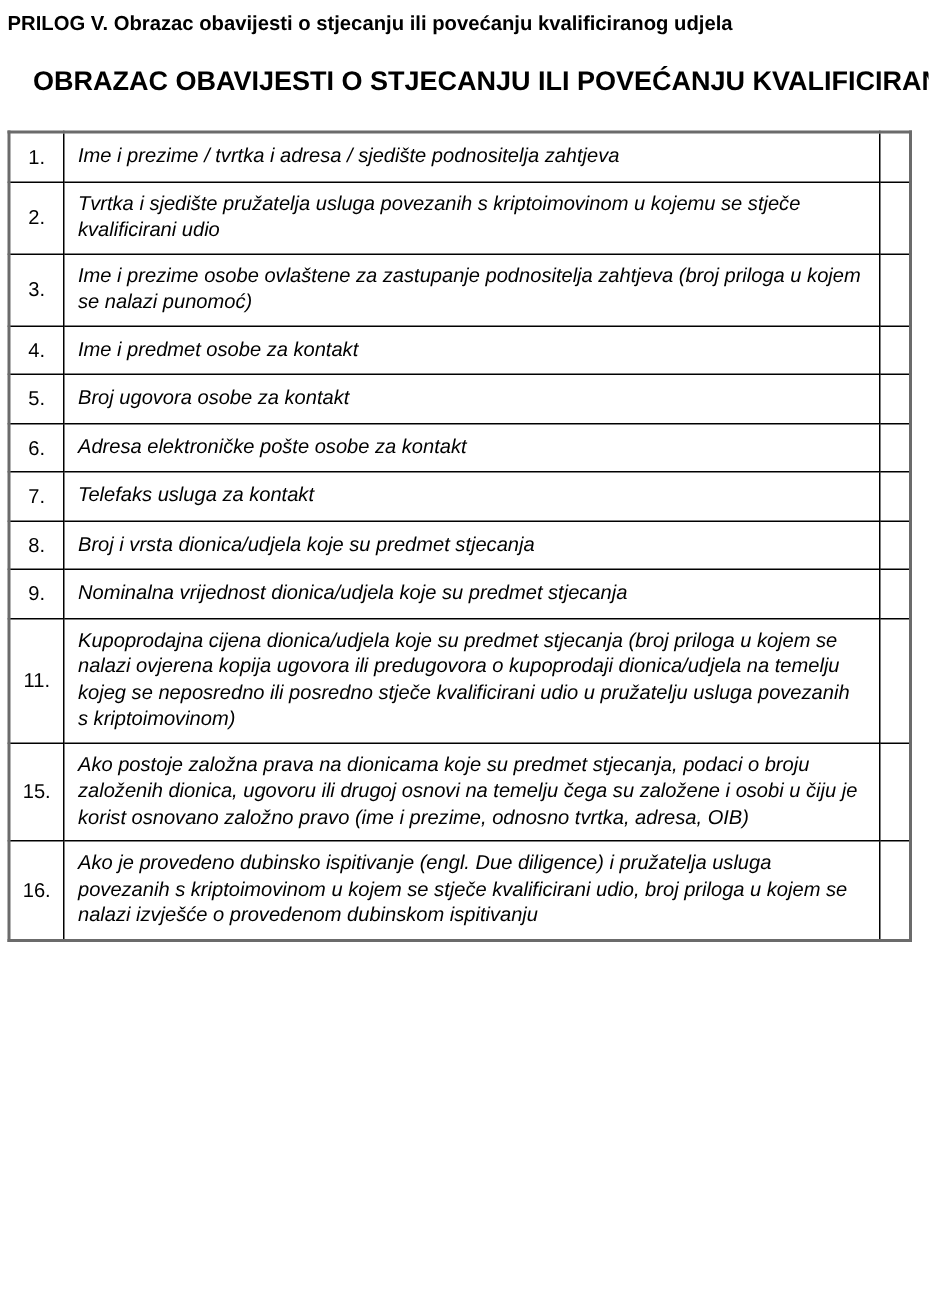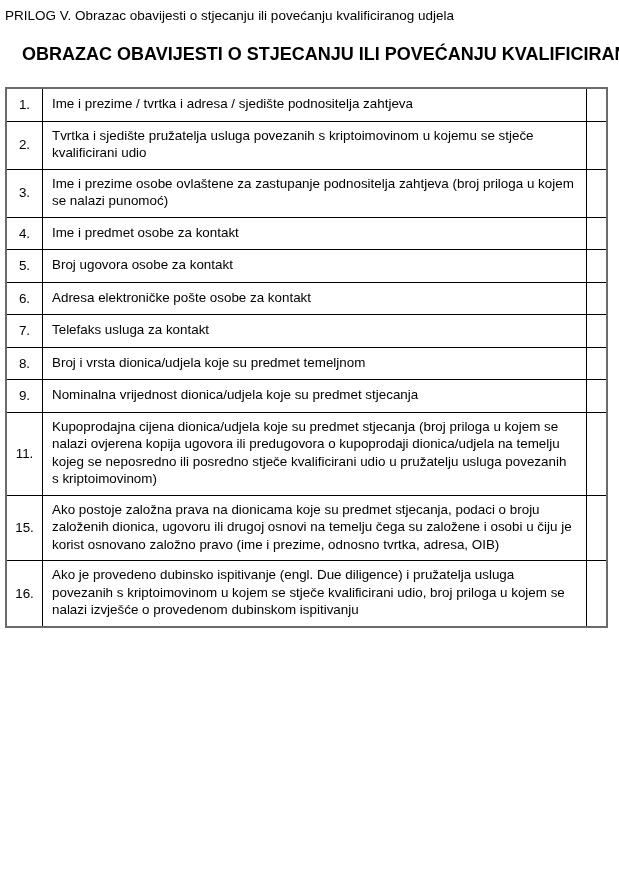--- a/index.html
+++ b/index.html
@@ -15,21 +15,21 @@
     color: #000000;
     -webkit-font-smoothing: antialiased;
   }
   .page {
     padding: 8px 9px 0 5px;
     box-sizing: border-box;
     width: 619px;
   }
   .title {
     font-size: 13.5px;
-    font-weight: normal;
+    font-weight: bold;
     line-height: 16px;
     margin: 0;
     white-space: nowrap;
   }
   .subtitle {
     font-size: 18px;
     font-weight: bold;
     line-height: 16px;
     margin: 22px 0 0 17px;
     white-space: nowrap;
@@ -48,20 +48,21 @@
     vertical-align: middle;
     word-wrap: break-word;
   }
   td.num {
     width: 31px;
     text-align: center;
     padding: 7px 2px;
   }
   td.label {
     padding: 5px 10px 7px 9px;
+    font-style: italic;
   }
   td.value {
     width: 19px;
     padding: 0;
   }
 </style>
 </head>
 <body>
 
 <div class="page">
@@ -101,21 +102,21 @@
           <td class="label">Adresa elektroničke pošte osobe za kontakt</td>
           <td class="value"></td>
         </tr>
         <tr>
           <td class="num">7.</td>
           <td class="label">Telefaks usluga za kontakt</td>
           <td class="value"></td>
         </tr>
         <tr>
           <td class="num">8.</td>
-          <td class="label">Broj i vrsta dionica/udjela koje su predmet temeljnom</td>
+          <td class="label">Broj i vrsta dionica/udjela koje su predmet stjecanja</td>
           <td class="value"></td>
         </tr>
         <tr>
           <td class="num">9.</td>
           <td class="label">Nominalna vrijednost dionica/udjela koje su predmet stjecanja</td>
           <td class="value"></td>
         </tr>
         <tr>
           <td class="num">11.</td>
           <td class="label">Kupoprodajna cijena dionica/udjela koje su predmet stjecanja (broj priloga u kojem se nalazi ovjerena kopija ugovora ili predugovora o kupoprodaji dionica/udjela na temelju kojeg se neposredno ili posredno stječe kvalificirani udio u pružatelju usluga povezanih s kriptoimovinom)</td>

